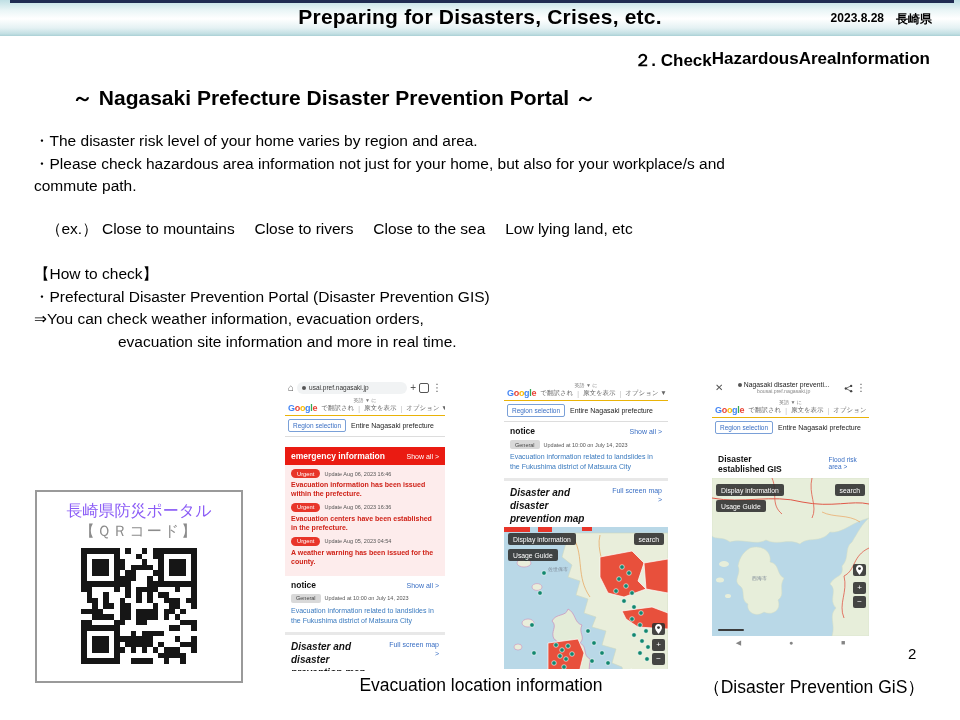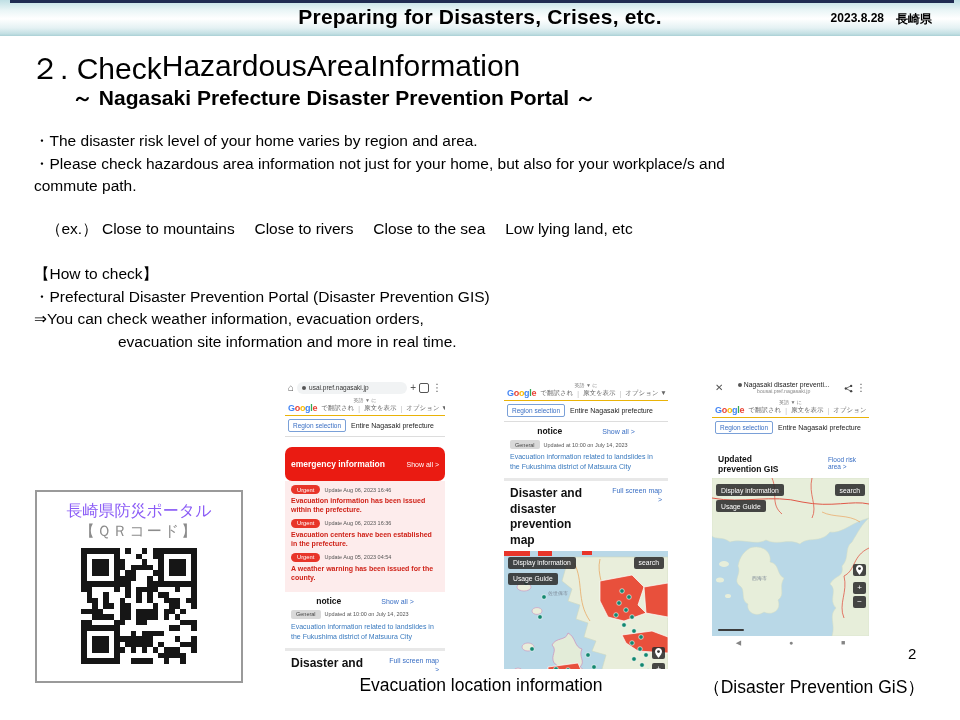--- a/index.html
+++ b/index.html
@@ -9,21 +9,21 @@
   }
   
   .header-band{position:absolute;top:0;left:0;width:960px;height:36px;
     background:linear-gradient(to bottom,#bfdfe4 0%,#e9f5f6 28%,#ffffff 52%,#e4f1f3 78%,#c2dfe3 94%,#a9cfd5 100%);}
   .header-topline{position:absolute;top:0;left:10px;width:944px;height:3px;background:#1f2c52;}
   .header-title{position:absolute;top:5px;left:0;width:100%;text-align:center;
     font-size:21px;font-weight:bold;letter-spacing:.2px;}
   .header-date{position:absolute;top:11px;right:28px;font-size:12px;font-weight:bold;display:flex;gap:12px;}
   
   .heading-line1{position:absolute;top:49px;left:30px;width:900px;display:flex;
-    justify-content:flex-start;font-size:30px;font-weight:normal;}
+    justify-content:flex-end;font-size:17px;font-weight:bold;}
   .heading-line2{position:absolute;top:84px;left:72px;font-size:21px;font-weight:bold;}
   
   .intro{position:absolute;top:130px;left:34px;font-size:15.5px;line-height:22.5px;}
   .example-line{position:absolute;top:219px;left:46px;font-size:15.5px;}
   .howto{position:absolute;top:263px;left:34px;font-size:15.5px;line-height:22.5px;}
   .howto .indent1{}
   .howto .indent2{margin-left:84px;}
   
   .qr-box{position:absolute;left:35px;top:490px;width:208px;height:193px;border:2px solid #9a9a9a;
     box-sizing:border-box;text-align:center;background:#fff;}
@@ -41,40 +41,40 @@
   .p-translate{border-bottom:1px solid #eab308;padding:1px 3px 2px;}
   .tr-lang{font-size:5px;color:#777;text-align:center;line-height:1.2;}
   .tr-row{display:flex;align-items:center;gap:4px;font-size:6.5px;color:#666;white-space:nowrap;}
   .g-logo{font-weight:bold;font-size:9px;letter-spacing:-.3px;}
   .tr-sep{color:#bbb;}
   .p-region{display:flex;align-items:center;gap:5px;padding:3px 3px 4px;border-bottom:1px solid #ddd;}
   .region-btn{border:1px solid #7aa0d8;color:#3a6fc4;font-size:6.5px;padding:2px 4px;border-radius:2px;background:#fff;white-space:nowrap;}
   .region-val{font-size:7px;color:#222;white-space:nowrap;}
   .p-gap{height:10px;}
   .em-bar{background:#ea1b12;color:#fff;display:flex;justify-content:space-between;align-items:center;
-    padding:12px 6px;border-radius:7px;}
+    padding:4px 6px;}
   .em-bar .t{font-size:8.5px;font-weight:bold;}
   .em-bar .s{font-size:7px;}
   .em-body{background:#fdecec;padding:4px 6px 5px;}
   .em-item{margin-bottom:4px;}
   .em-head{display:flex;align-items:center;gap:4px;}
   .urgent-pill{background:#e8352a;color:#fff;font-size:5.8px;padding:1.5px 6px;border-radius:6px;}
   .em-time{font-size:5.5px;color:#555;}
   .em-text{color:#cf2218;font-size:7px;font-weight:bold;line-height:1.35;margin-top:2px;}
   .p-notice{padding:4px 6px 2px;}
-  .sec-head{display:flex;justify-content:center;align-items:baseline;gap:40px;}
+  .sec-head{display:flex;justify-content:space-between;align-items:baseline;gap:40px;}
   .sec-title{font-size:8.5px;font-weight:bold;color:#111;}
   .show-all{font-size:7px;color:#3a6fc4;}
   .general-row{display:flex;gap:4px;align-items:center;margin-top:4px;}
   .general-badge{background:#d9d9d9;color:#444;font-size:5.5px;padding:1.5px 5px;border-radius:2px;}
   .notice-time{font-size:5.5px;color:#555;}
   .notice-text{color:#3a7abf;font-size:7px;line-height:1.45;margin-top:3px;}
   .p-divider{height:3px;background:#e8e8e8;margin:4px 0;}
   .p-mapsec{display:flex;justify-content:space-between;padding:1px 6px 2px;}
-  .mapsec-title{font-size:12px;font-weight:bold;line-height:1.3;color:#111;width:80px;}
+  .mapsec-title{font-size:10px;font-weight:bold;line-height:1.3;color:#111;width:80px;font-style:italic;}
   .mapsec-link{font-size:7px;color:#3a6fc4;text-align:right;line-height:1.3;width:55px;}
   .p-nav{display:flex;justify-content:space-around;align-items:center;height:13px;color:#858585;}
   .p-nav span{font-size:7px;line-height:1;}
   .map-wrap{position:relative;}
   .map-btn{position:absolute;background:rgba(45,45,45,.88);color:#fff;font-size:6.8px;
     padding:2.5px 5px;border-radius:2px;white-space:nowrap;}
   .map-ctl{position:absolute;right:3px;width:13px;height:12px;background:rgba(45,45,45,.88);
     color:#fff;border-radius:2px;display:flex;align-items:center;justify-content:center;font-size:8px;line-height:1;}
   .scale-bar{position:absolute;left:6px;bottom:5px;width:26px;height:2.5px;background:#3b3b3b;border-radius:1px;}
   
@@ -489,21 +489,21 @@
       <span>オプション ▼</span>
 
     </div>
   </div>
   <div class="p-region" style="border-bottom:none;">
     <span class="region-btn">Region selection</span>
     <span class="region-val">Entire Nagasaki prefecture</span>
   </div>
   <div style="height:16px;"></div>
   <div class="sec-head" style="padding:0 6px 4px;">
-    <span class="sec-title">Updated prevention GIS</span>
+    <span class="sec-title">Disaster established GIS</span>
     <span class="show-all" style="font-size:6.5px;">Flood risk area &gt;</span>
   </div>
   <div class="map-wrap" style="width:157px;height:158px;">
     <svg width="157" height="158" viewBox="0 0 157 158">
       <rect width="157" height="158" fill="#b9d8e7"></rect>
       <path d="M0 0 H157 V40 C140 44 130 56 118 54 C108 66 96 58 88 66 C76 60 66 68 54 62 C44 68 30 60 18 64 C10 58 4 62 0 58 Z" fill="#e7eeda" stroke="#d3dcc4" stroke-width=".5"></path>
       <path d="M157 40 V158 H120 C124 146 116 138 124 130 C116 122 126 112 118 106 C124 96 132 100 130 88 C138 80 132 70 140 64 C146 54 150 46 157 40 Z" fill="#e7eeda" stroke="#d3dcc4" stroke-width=".5"></path>
       <path d="M38 70 C50 66 60 74 58 84 C68 86 64 96 72 100 C66 110 74 116 66 122 C70 132 60 138 52 134 C44 140 34 134 36 126 C28 122 34 112 28 108 C20 102 30 96 26 88 C28 78 32 74 38 70 Z" fill="#e7eeda" stroke="#d3dcc4" stroke-width=".5"></path>
       <ellipse cx="12" cy="86" rx="5" ry="3" fill="#e7eeda"></ellipse>
       <ellipse cx="8" cy="102" rx="4" ry="2.5" fill="#e7eeda"></ellipse>

